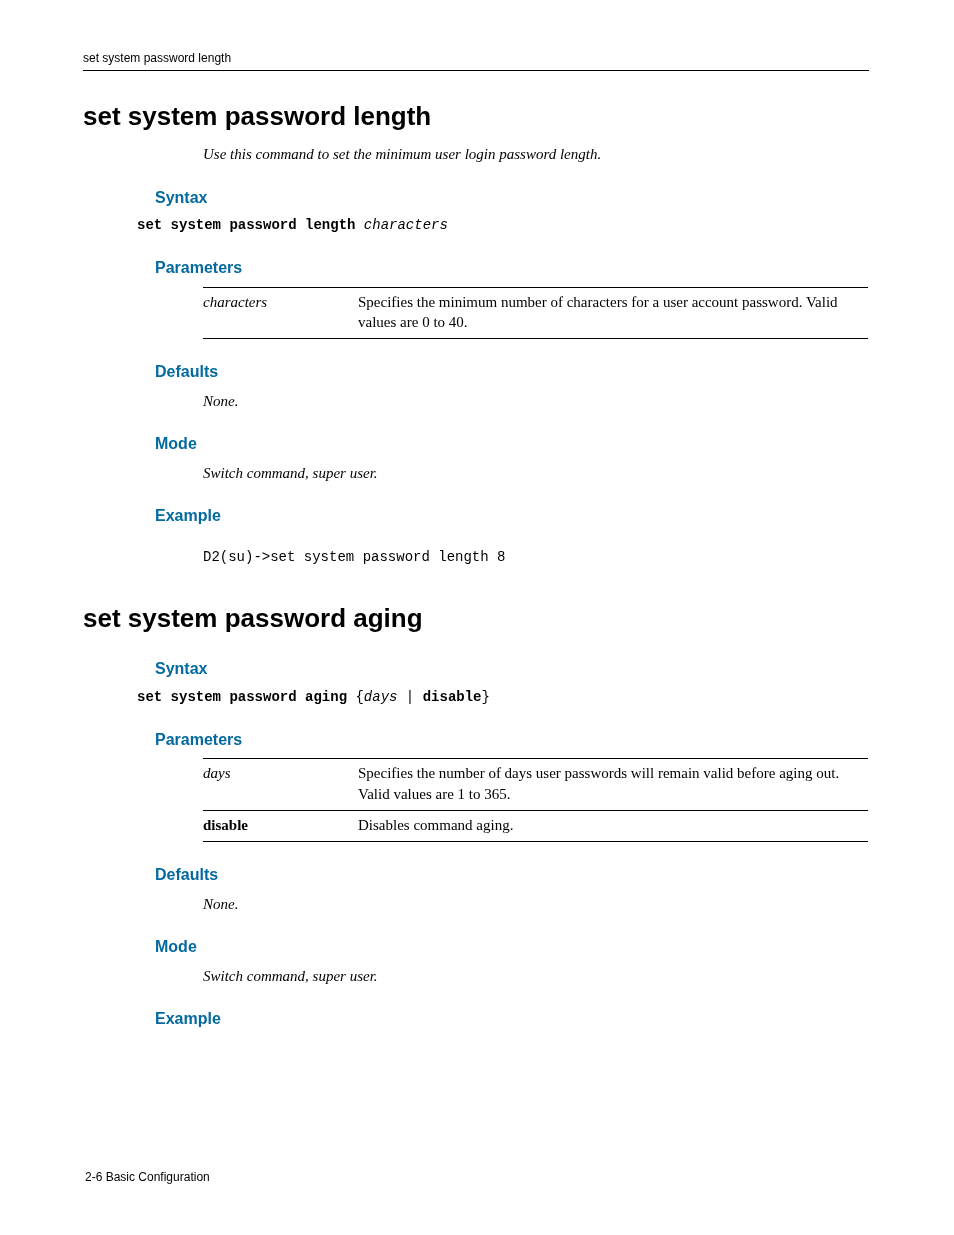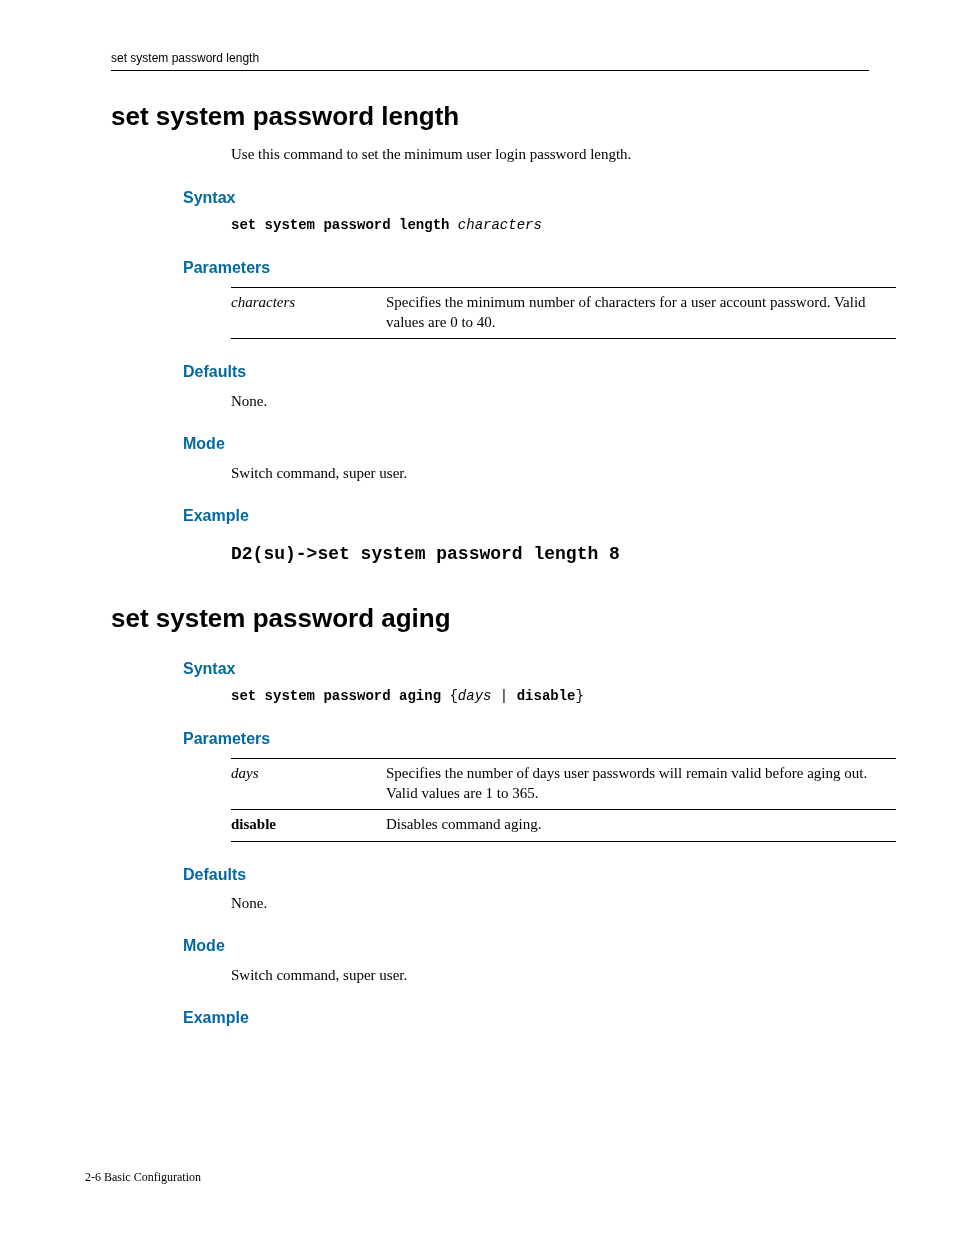--- a/index.html
+++ b/index.html
@@ -9,21 +9,21 @@
     font-family: "Palatino Linotype", "Book Antiqua", Palatino, Georgia, serif;
     color: #000;
     font-size: 15px;
     line-height: 1.35;
   }
   .page {
     width: 954px;
     height: 1235px;
     position: relative;
     box-sizing: border-box;
-    padding: 50px 85px 0 111px;
+    padding: 50px 85px 0 83px;
   }
   .running-head {
     font-family: Arial, Helvetica, sans-serif;
     font-size: 12px;
     color: #000;
     padding-bottom: 4px;
     border-bottom: 1px solid #000;
     margin-bottom: 28px;
   }
   h1.cmd-title {
@@ -35,25 +35,26 @@
   }
   h2.subhead {
     font-family: Arial, Helvetica, sans-serif;
     font-weight: bold;
     font-size: 16px;
     color: #0369a1;
     margin: 22px 0 8px 72px;
   }
   .body-text {
     margin: 0 0 0 120px;
+    font-style: italic;
   }
   .syntax-line {
     font-family: "Courier New", Courier, monospace;
     font-size: 14px;
-    margin-left: 120px;
+    margin-left: 54px;
   }
   .syntax-line .kw { font-weight: bold; }
   .syntax-line .arg { font-style: italic; font-weight: normal; }
   table.param {
     border-collapse: collapse;
     margin: 0 0 0 120px;
     width: 665px;
   }
   table.param td {
     padding: 4px 0 6px 0;
@@ -66,31 +67,30 @@
   table.param td.name .ital { font-style: italic; }
   table.param td.name .bold { font-weight: bold; }
   table.param td.desc {
     font-family: "Palatino Linotype", Palatino, Georgia, serif;
     margin-top: 7px;
   }
   table.param tr { border-top: 1px solid #000; }
   table.param tr:last-child td { border-bottom: 1px solid #000; }
   .code-block {
     font-family: "Courier New", Courier, monospace;
-    font-size: 18px;
-    margin: 16px 0 0 120px;
+    font-size: 14px;
+    margin: 22px 0 0 120px;
     white-space: pre;
-    font-weight: bold;
   }
   .spacer { height: 34px; }
   .footer {
     position: absolute;
     left: 85px;
     bottom: 50px;
-    font-family: Liberation Serif, serif;
+    font-family: Liberation Sans, sans-serif;
     font-size: 12px;
   }
 </style>
 </head>
 <body>
 
 <div class="page">
 
   <div class="running-head">set system password length</div>
 

